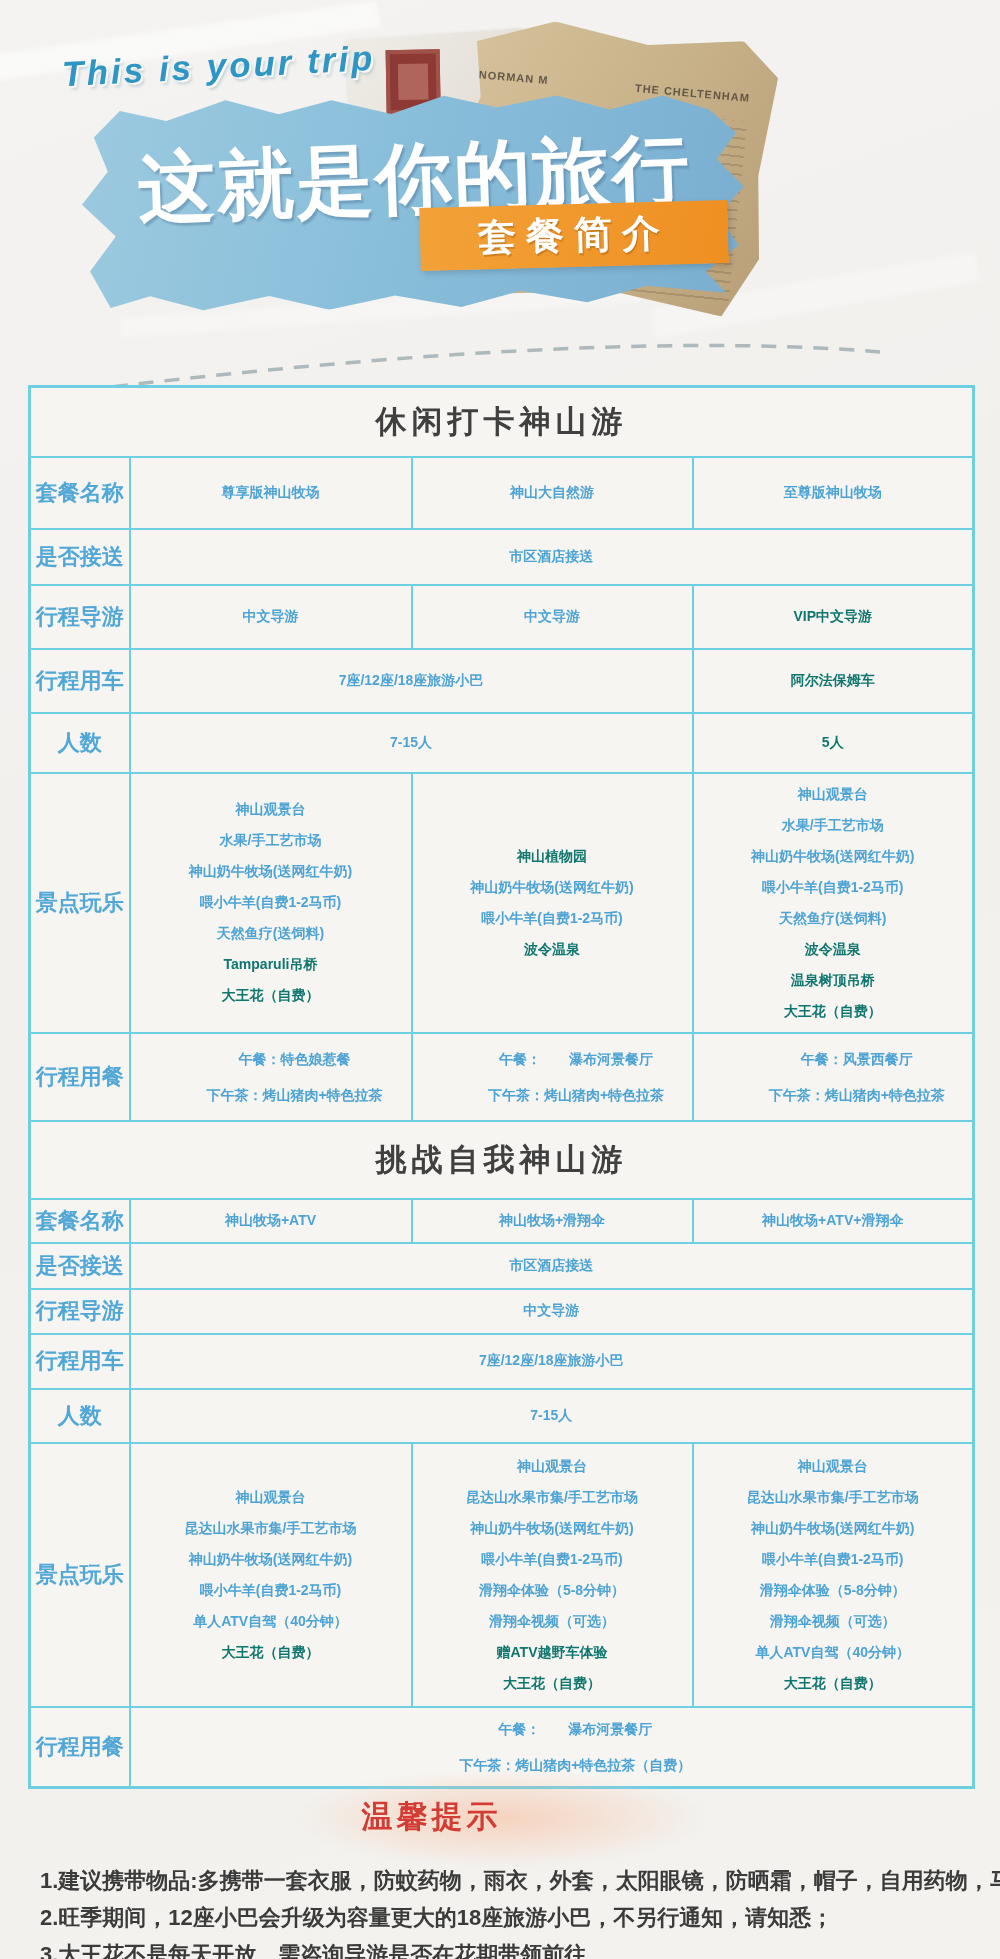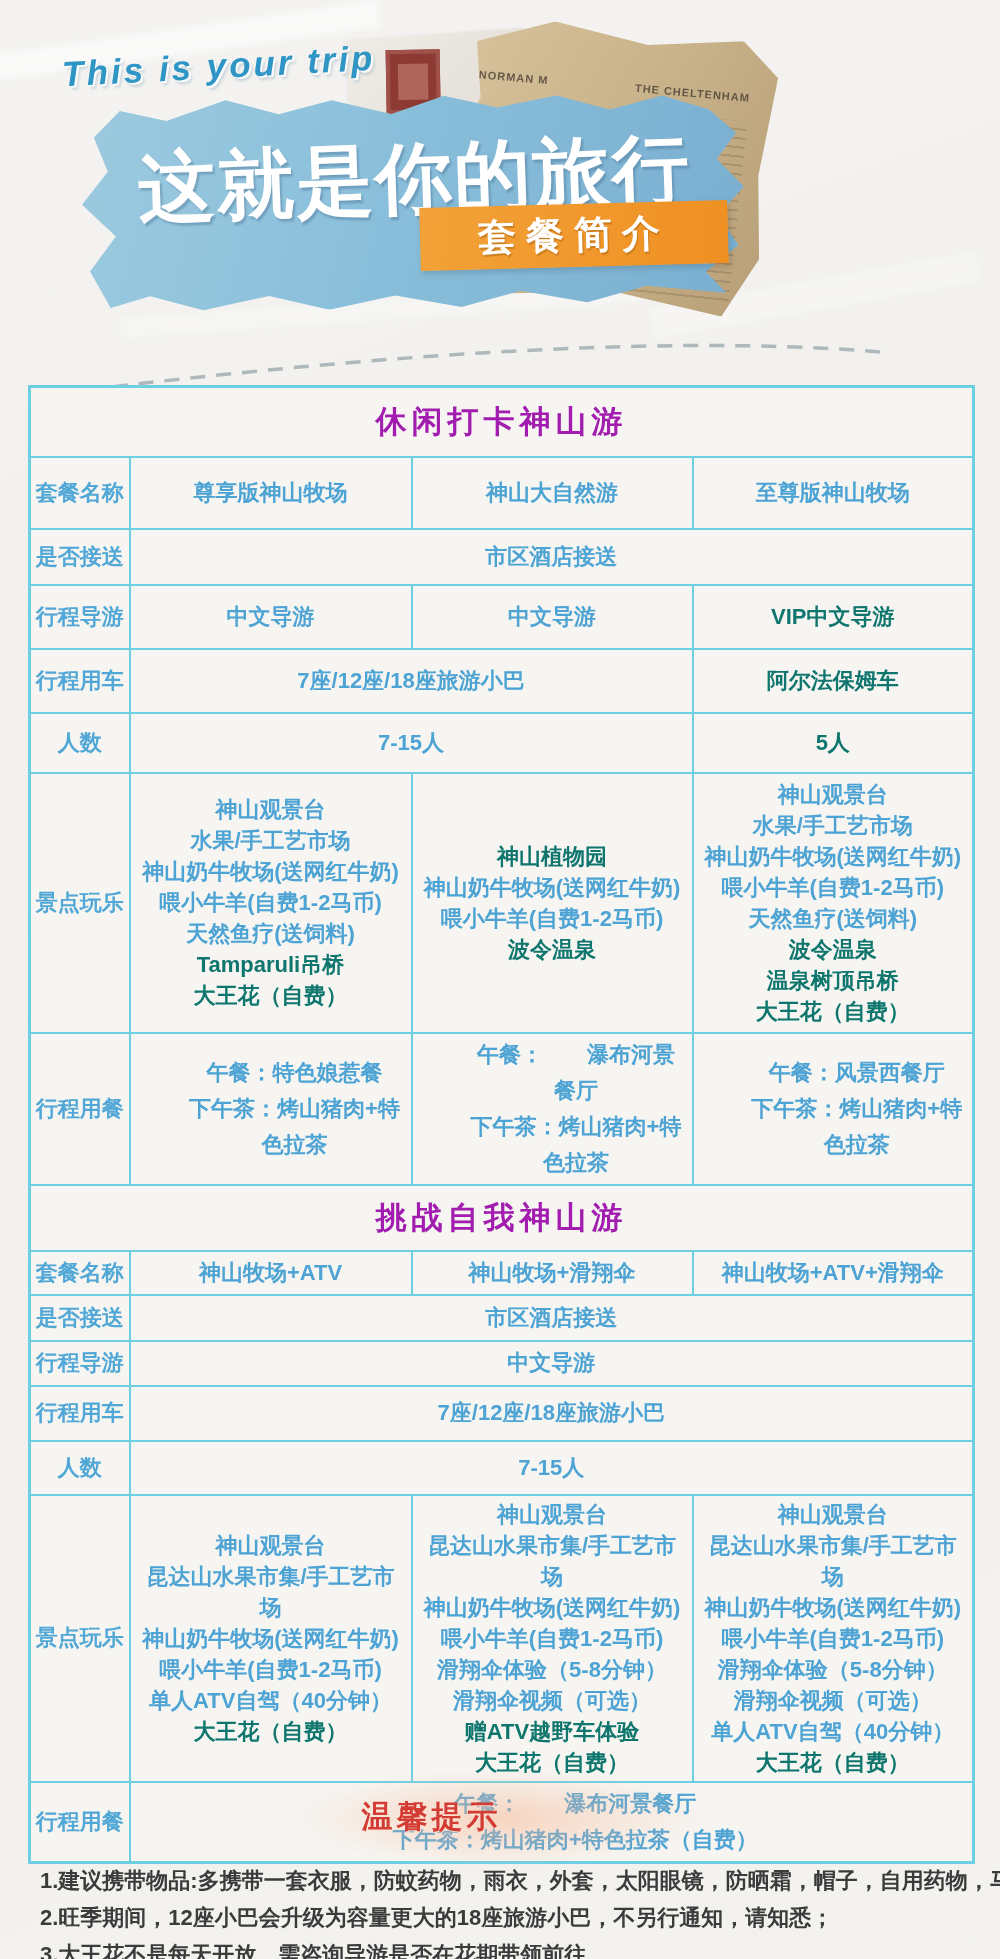--- a/index.html
+++ b/index.html
@@ -71,30 +71,30 @@
 
   
   .pkg-table {
     position:absolute; left:28px; top:385px; width:944px;
     border-collapse:collapse; table-layout:fixed;
     border:3px solid #6ecfe3;
   }
   .pkg-table td {
     border:2px solid #6ecfe3; background:#f6f5f2;
     text-align:center; vertical-align:middle;
-    color:#4da3d4; font-weight:bold; font-size:22px; padding:3px 6px;
-  }
-  td.sec-title { font-size:31px; color:#a21caf; letter-spacing:5px; }
+    color:#4da3d4; font-weight:bold; font-size:14px; padding:3px 6px;
+  }
+  td.sec-title { font-size:31px; color:#404040; letter-spacing:5px; }
   td.label { color:#51a7d6; font-size:22px; padding:5px 2px; }
   .hl, .pkg-table td.hl, .pkg-table .line.hl { color:#0f766e; }
   .pkg-table .line { line-height:31px; }
   .pkg-table td.meals .line { line-height:36px;margin-left:48px; }
   tr.h70{height:70px} tr.h72{height:72px} tr.h56{height:56px} tr.h64{height:64px}
   tr.h60{height:60px} tr.h260{height:260px} tr.h88{height:88px}
-  tr.h66{height:66px} tr.h44{height:44px} tr.h46{height:46px} tr.h45{height:45px}
+  tr.h66{height:78px} tr.h44{height:44px} tr.h46{height:46px} tr.h45{height:45px}
   tr.h55{height:55px} tr.h54{height:54px} tr.h264{height:264px} tr.h62{height:62px}
 
   
   .tips-glow { position:absolute; left:290px; top:1768px; width:420px; height:100px;
     background:radial-gradient(ellipse at center, rgba(248,185,150,.55), rgba(248,185,150,0) 70%); }
   .tips-title {
     position:absolute; left:0; top:1796px; width:863px; text-align:center;
     color:#d23c35; font-size:31px; font-weight:bold; letter-spacing:4px;
     text-shadow:1px 1px 0 rgba(255,230,210,.9);
   }

